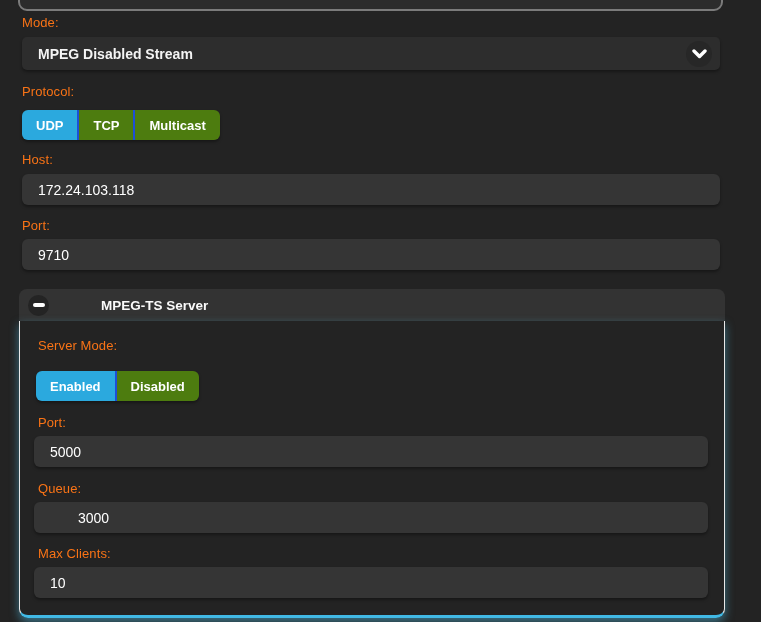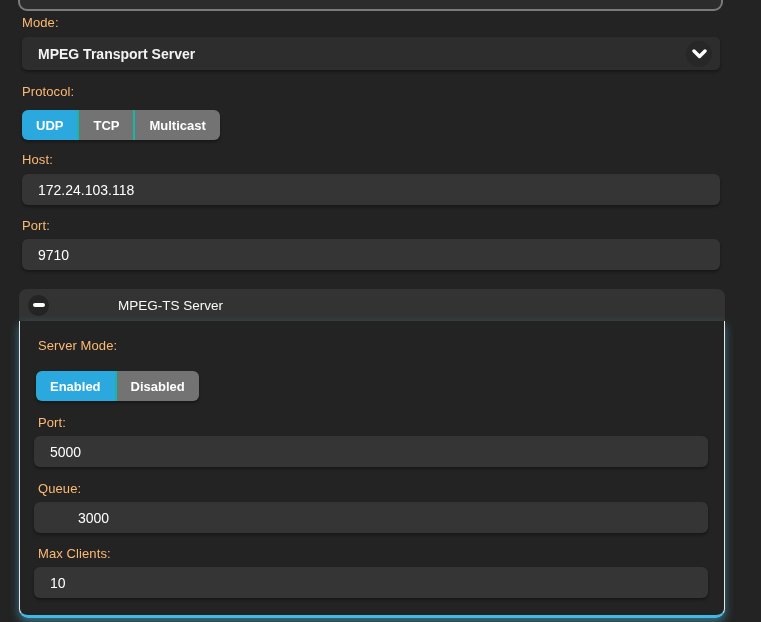--- a/index.html
+++ b/index.html
@@ -12,21 +12,21 @@
   .stage { position:absolute; inset:0; }
 
   
   .top-partial {
     position:absolute; left:18px; top:-32px; width:705px; height:43px;
     background:#2c2c2c; border:2px solid #7b7b7b; border-radius:9px;
   }
 
   .field-label {
     position:absolute; left:22px;
-    font-size:13px; color:#fdba74; letter-spacing:.1px;
+    font-size:13px; color:#f97316; letter-spacing:.1px;
   }
 
   .select-box {
     position:absolute; left:22px; width:698px; height:33px;
     background:#2d2d2d; border-radius:5px;
     display:flex; align-items:center;
     padding:0 8px 0 16px;
     box-shadow:0 2px 3px rgba(0,0,0,.35);
     cursor:pointer;
   }
@@ -43,39 +43,39 @@
     font-family:"Liberation Sans", sans-serif;
     padding:0 16px; outline:none;
     box-shadow:0 2px 3px rgba(0,0,0,.35);
   }
 
   .seg-group { position:absolute; display:flex; height:30px;
     border-radius:6px; overflow:hidden;
     box-shadow:0 2px 3px rgba(0,0,0,.35); }
   .seg-btn {
     height:30px; display:flex; align-items:center; justify-content:center;
-    background:#737373; color:#fff; font-weight:bold; font-size:13px;
-    padding:0 14px; cursor:pointer; border-left:2px solid #14b8a6;
+    background:#4d7c0f; color:#fff; font-weight:bold; font-size:13px;
+    padding:0 14px; cursor:pointer; border-left:2px solid #1d4ed8;
   }
   .seg-btn:first-child { border-left:none; }
   .seg-btn.active { background:#2ba9de; }
 
   
   .panel { position:absolute; left:19px; top:289px; width:706px; height:329px; }
   .panel-header {
     position:absolute; left:0; top:0; width:100%; height:32px;
     background:#333333; border-radius:8px 8px 0 0;
     display:flex; align-items:center; padding-left:9px; cursor:pointer;
   }
   .collapse-circle {
     width:21px; height:21px; border-radius:50%; background:#242424;
     display:flex; align-items:center; justify-content:center;
   }
   .minus-bar { width:12px; height:4px; border-radius:2px; background:#fff; }
-  .panel-title { margin-left:26px; font-size:13.5px; font-weight:normal; color:#fafafa;padding-left:43px; }
+  .panel-title { margin-left:9px; font-size:13.5px; font-weight:bold; color:#fafafa;padding-left:43px; }
   .panel-body {
     position:absolute; left:0; top:32px; width:100%; height:297px;
     border-left:1px solid #e8e8e8; border-right:1px solid #e8e8e8;
     border-bottom:3px solid #41b9e5;
     border-radius:0 0 9px 9px;
     box-shadow:0 4px 10px rgba(80,195,235,.5);
   }
   .panel-body .field-label { left:18px; }
   .panel-body .text-input { left:14px; width:674px; }
   .panel-body .seg-group { left:16px; }
@@ -83,21 +83,21 @@
 </head>
 <body>
 
 <div class="stage">
 
   <div class="top-partial"></div>
 
   <div class="field-label" style="top:15px;">Mode:</div>
 
   <div class="select-box" style="top:37px;">
-    <span class="select-value">MPEG Transport Server</span>
+    <span class="select-value">MPEG Disabled Stream</span>
     <span class="chevron-wrap">
       <svg width="15" height="10" viewBox="0 0 15 10">
         <polyline points="2,2 7.5,7.5 13,2" fill="none" stroke="#ffffff" stroke-width="3.4" stroke-linecap="round" stroke-linejoin="round"></polyline>
       </svg>
     </span>
   </div>
 
   <div class="field-label" style="top:84px;">Protocol:</div>
 
   <div class="seg-group" style="left:22px; top:110px;">

